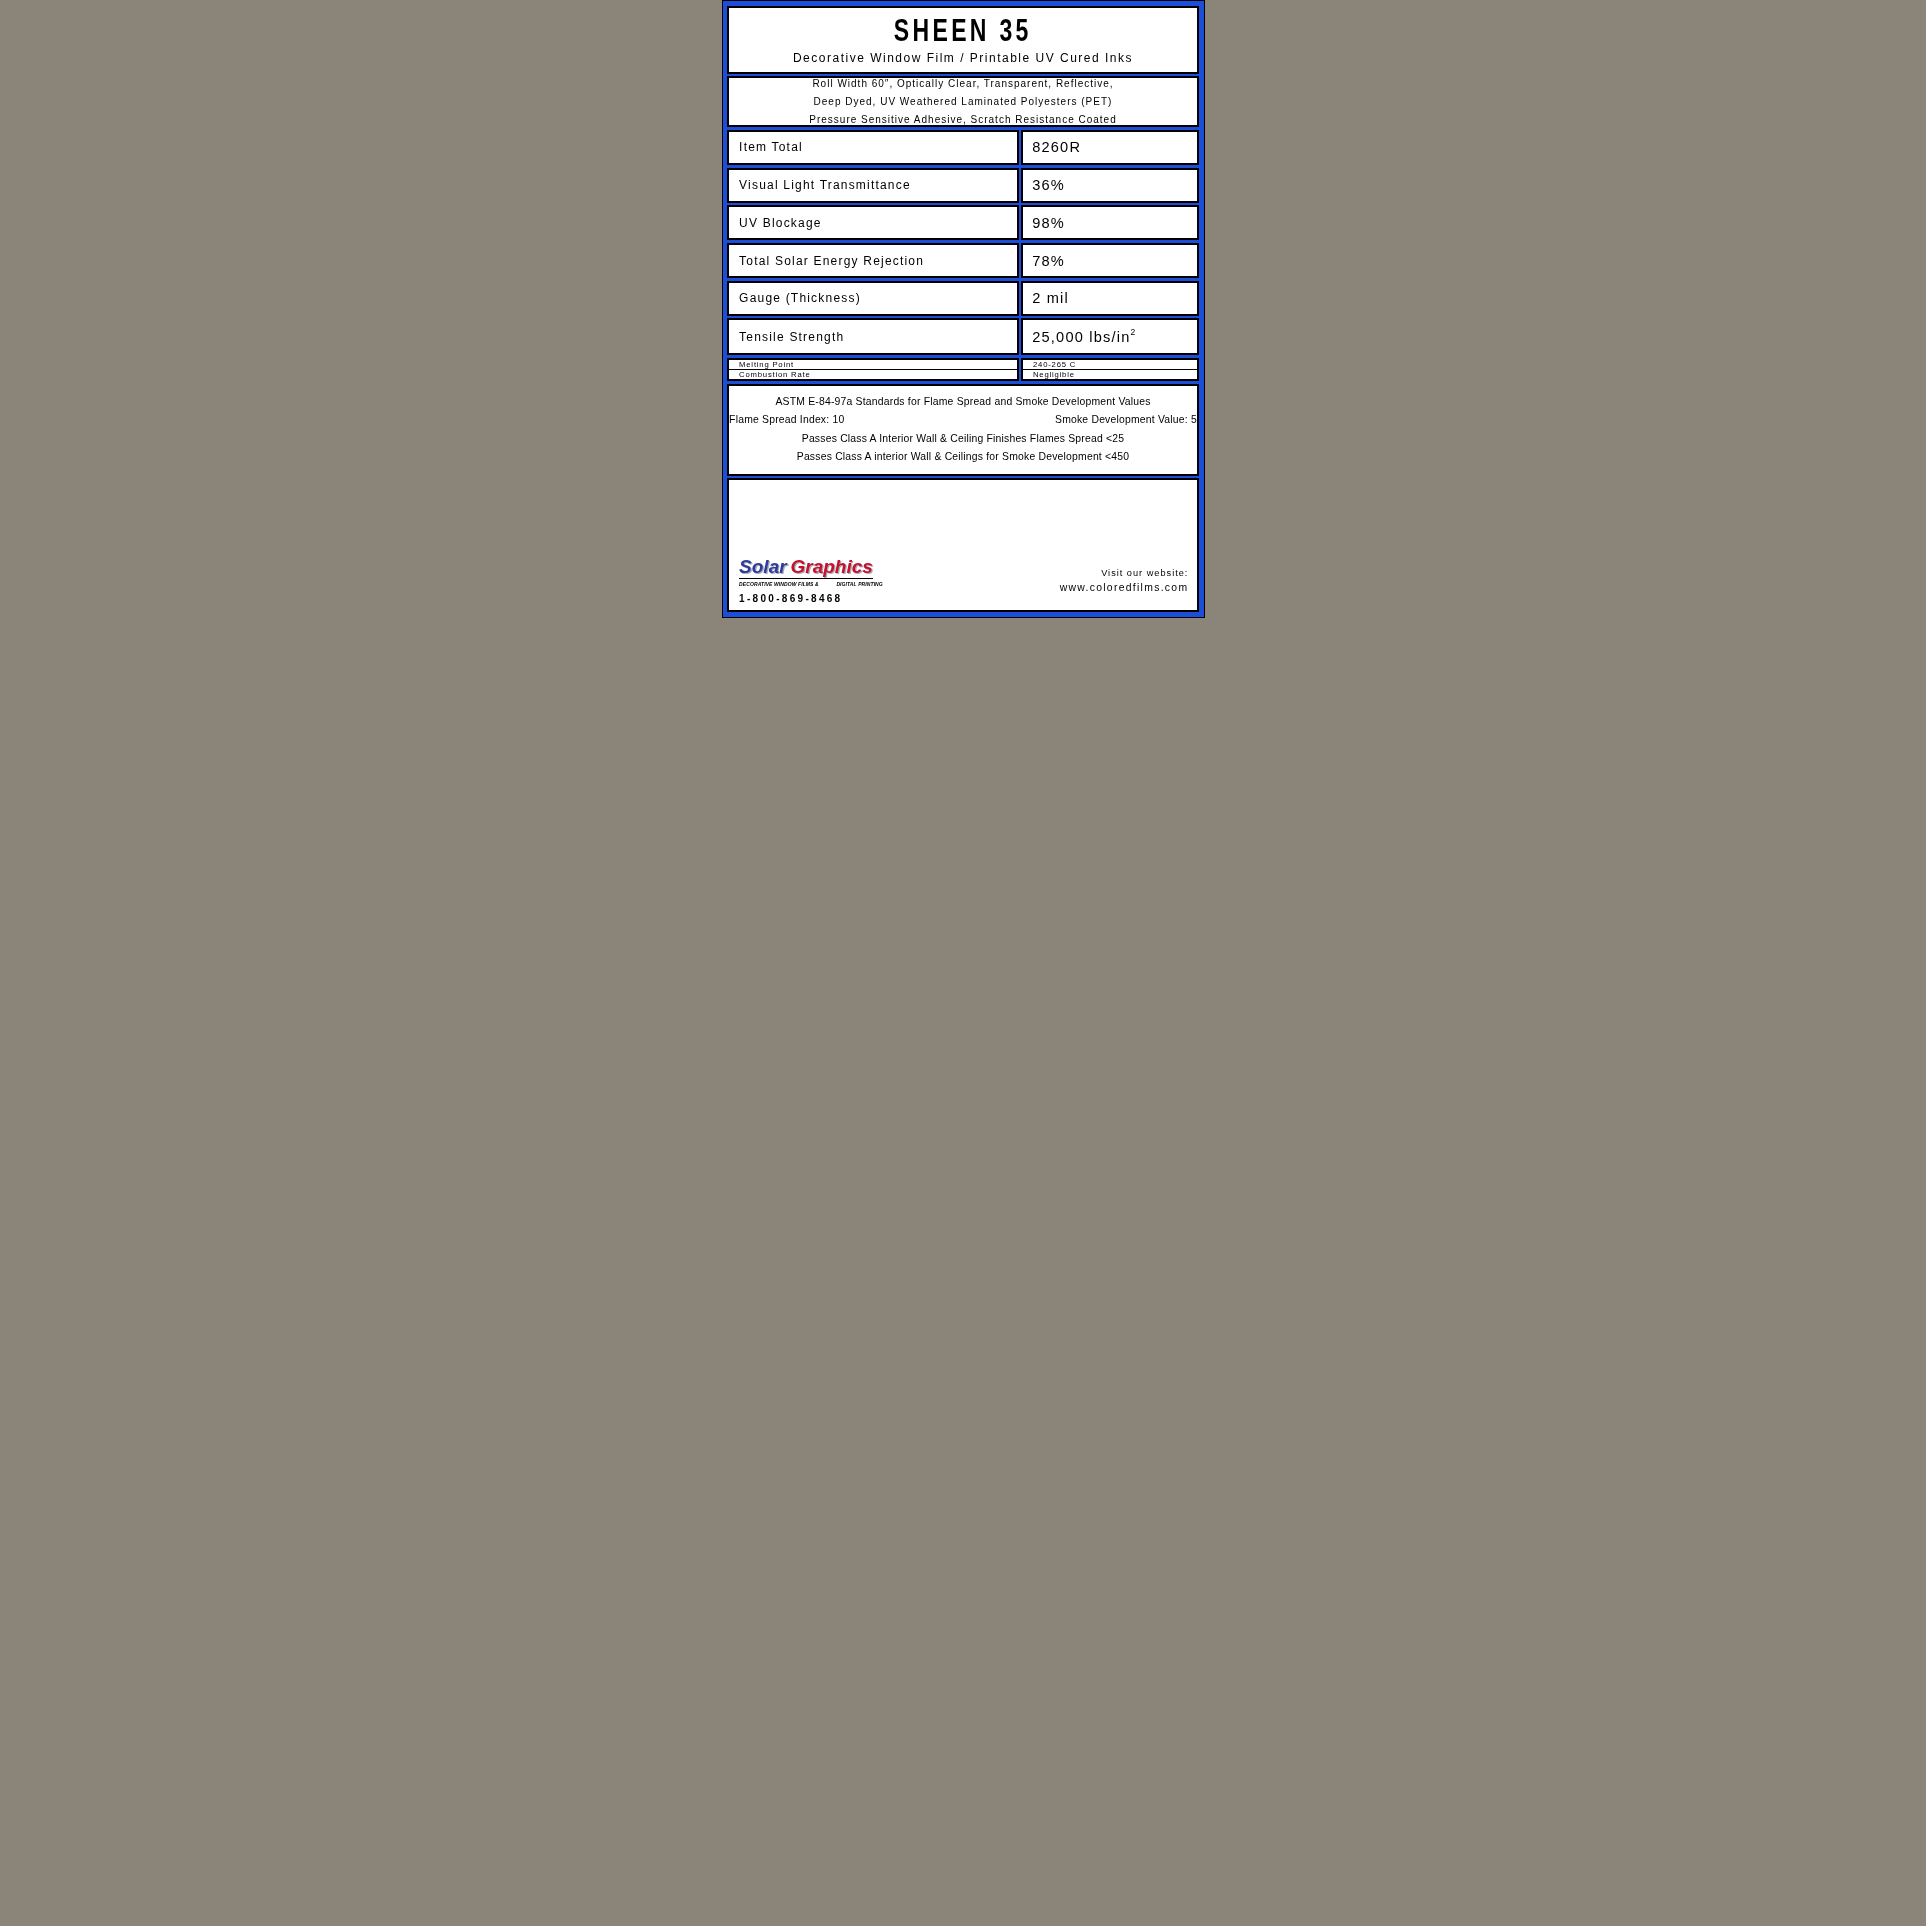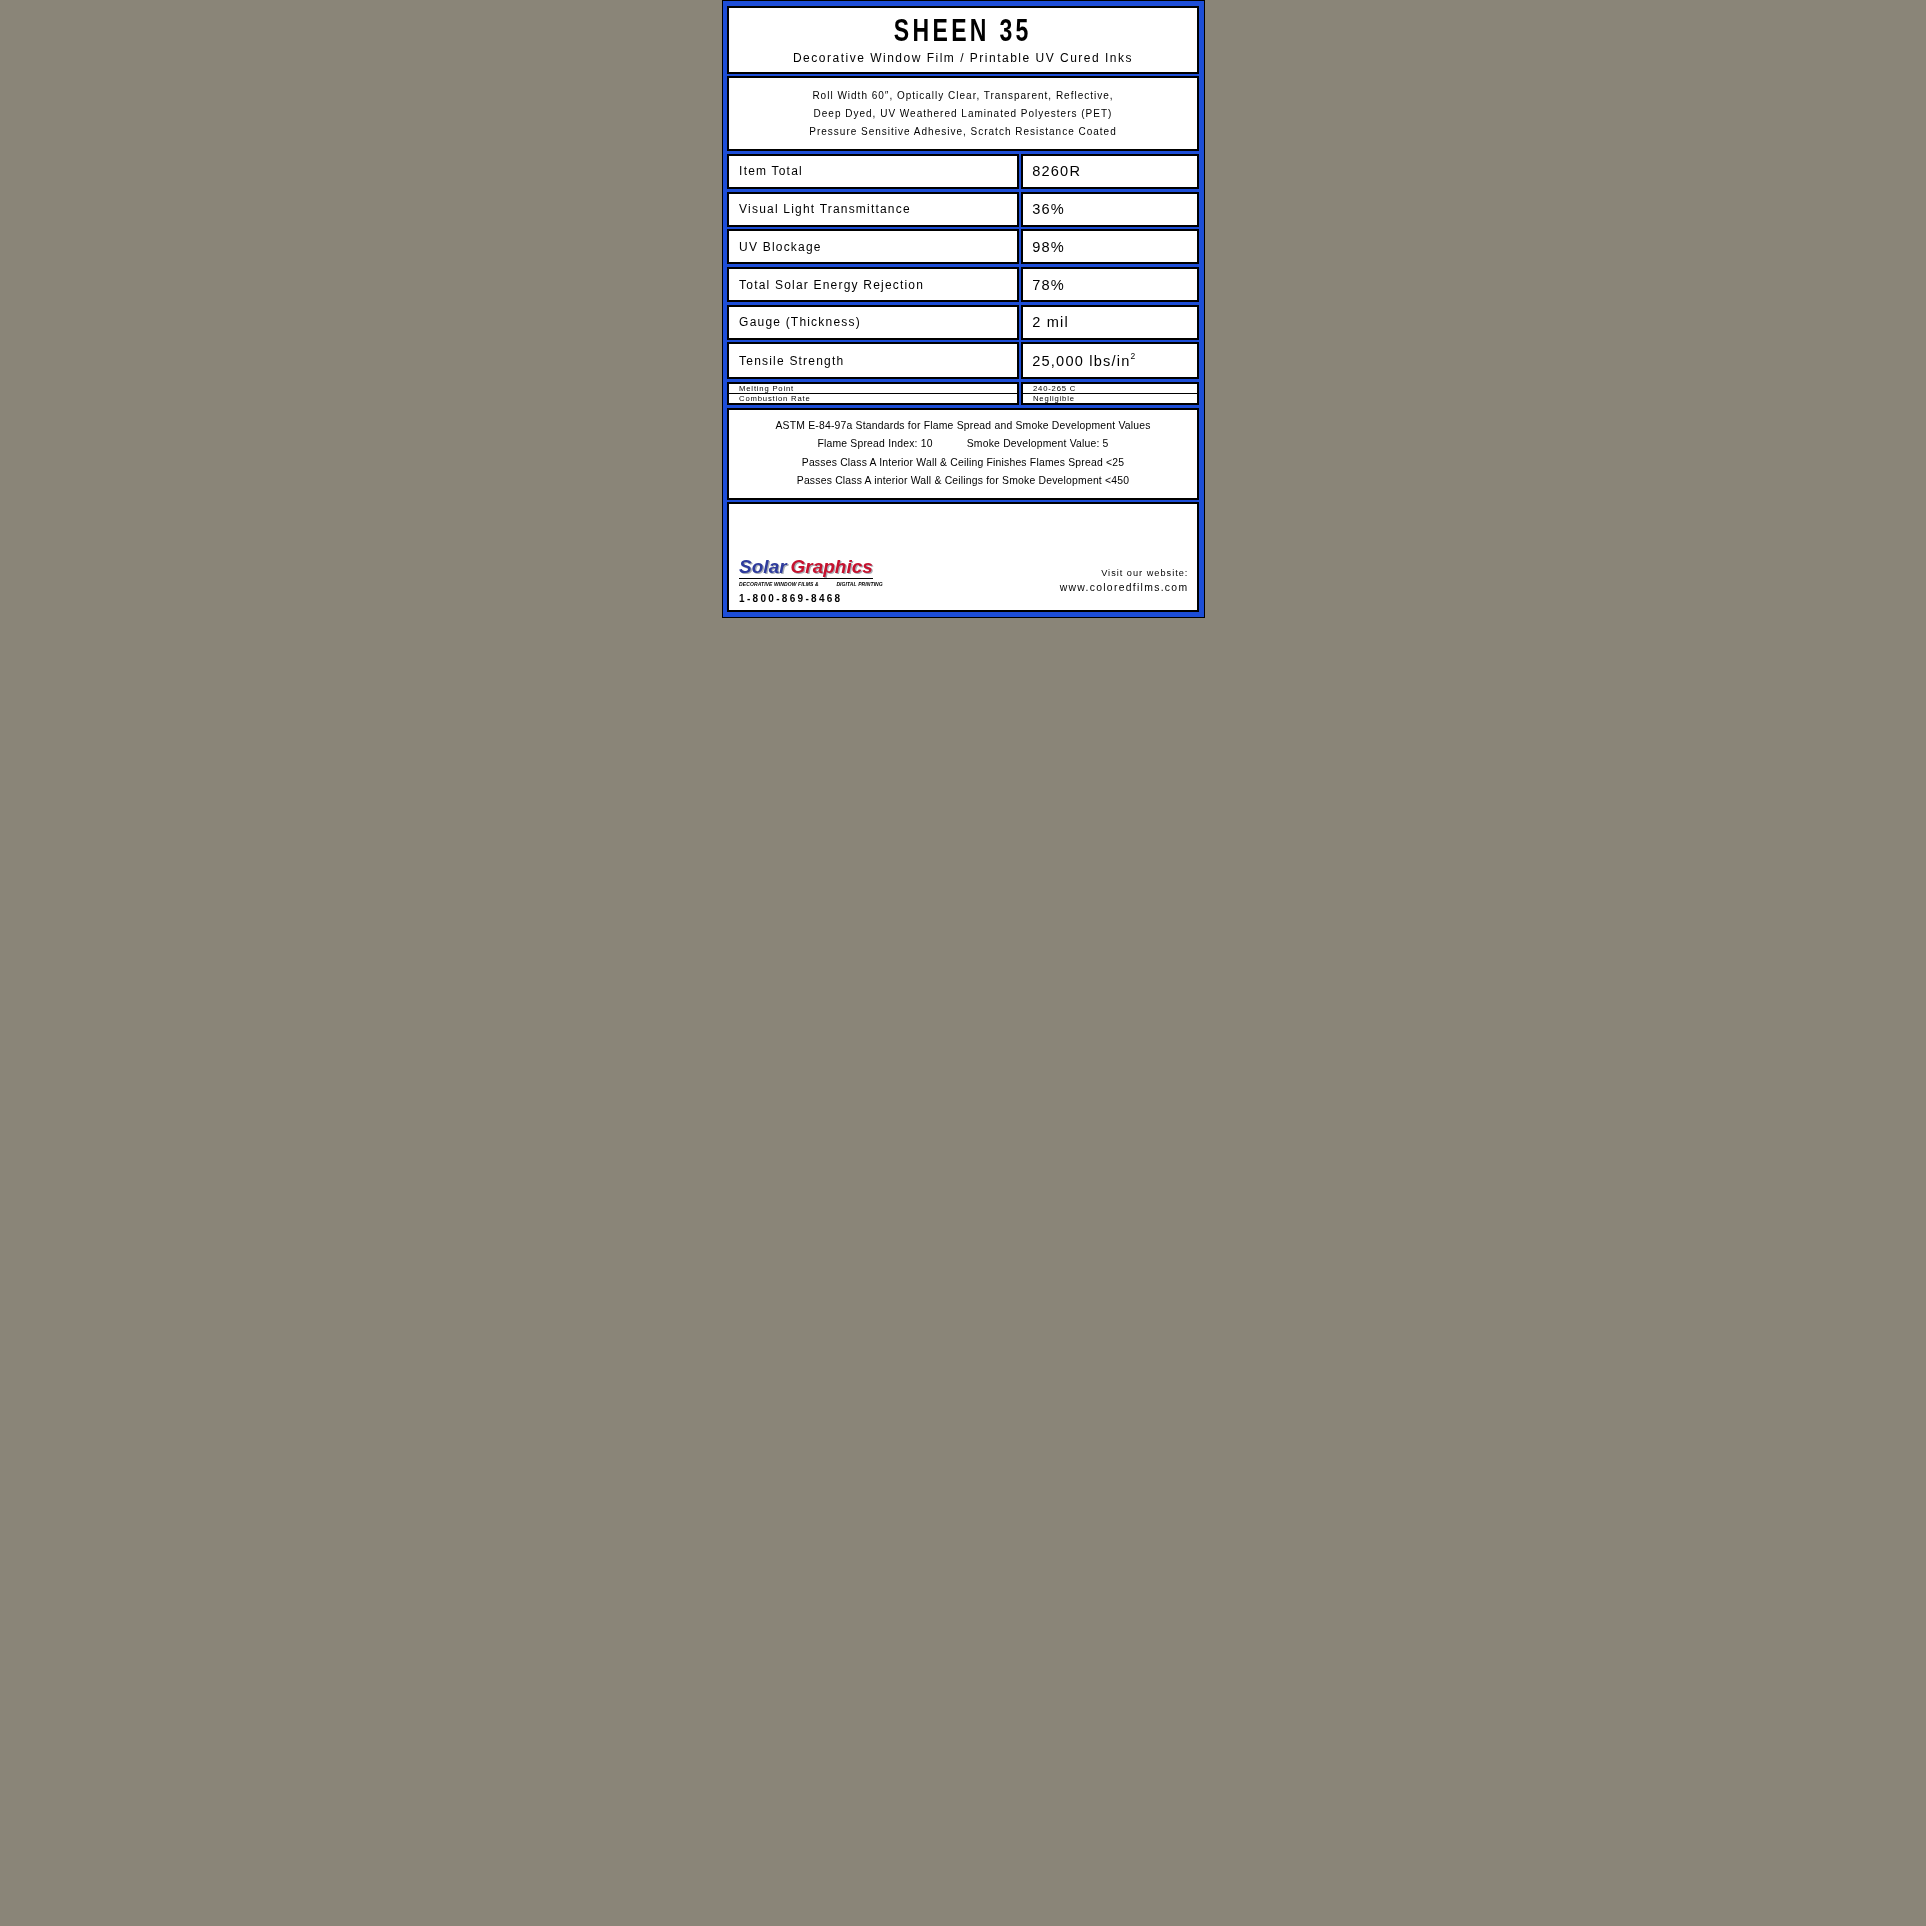--- a/index.html
+++ b/index.html
@@ -17,21 +17,21 @@
 
   .box { background:#fff; border: 2.3px solid #000; }
 
   
   .title-box { height: 68px; display:flex; flex-direction:column; align-items:center; justify-content:center; }
   .main-title { font-size: 32px; font-weight: bold; letter-spacing: 4.6px; line-height: 1;
                 transform: scaleX(0.72); white-space: nowrap; }
   .sub-title { font-size: 12px; letter-spacing: 1.5px; margin-top: 4.6px; white-space: nowrap; }
 
   
-  .desc-box { height: 75px; display:flex; flex-direction:column; align-items:center; justify-content:center;
+  .desc-box { height: 51px; display:flex; flex-direction:column; align-items:center; justify-content:center;
               text-align:center; font-size: 10px; letter-spacing: 1px; line-height: 17.7px; white-space: nowrap; }
 
   
   .spec-row { display:flex; gap: 1.9px; height: 35px; }
   .spec-row.tall { height: 37px; }
   .cell { display:flex; align-items:center; }
   .label-cell { flex: 0 0 292px; padding-left: 10px; font-size: 12px; letter-spacing: 1.2px; }
   .value-cell { flex: 1; padding-left: 9.2px; font-size: 14.6px; letter-spacing: 1.2px; }
   .value-cell sup { font-size: 8.5px; line-height: 0; vertical-align: 7px; }
 
@@ -40,21 +40,21 @@
   .mini-col { display:flex; flex-direction:column; }
   .mini-col.left { flex: 0 0 292px; }
   .mini-col.right { flex: 1; }
   .mini-cell { flex:1; display:flex; align-items:center; padding-left: 10px;
                font-size: 7.7px; letter-spacing: 0.8px; }
   .mini-cell.second { border-top: 1.2px solid #000; }
 
   
   .astm-box { height: 92px; display:flex; flex-direction:column; justify-content:center;
               text-align:center; font-size: 10.4px; letter-spacing: 0.2px; line-height: 18.5px; }
-  .astm-line2 { display:flex; justify-content:center; gap: 34px; }
+  .astm-line2 { display:flex; justify-content:space-between; gap: 34px; }
 
   
   .footer-box { flex: 1; position: relative; }
   .logo-block { position:absolute; left: 10px; bottom: 6.2px; }
   .logo-words { display:inline-block; font-style: italic; font-weight: bold; font-size: 19px;
                 line-height: 0.95; padding-bottom: 2.3px; border-bottom: 1.9px solid #000; white-space: nowrap; }
   .logo-solar { color: #2e3b9d; text-shadow: 1.2px 1.2px 0 #a8adb5; }
   .logo-graphics { color: #c6112e; text-shadow: 1.2px 1.2px 0 #a8adb5; margin-left: 3.9px; }
   .logo-tagline { display:flex; gap: 17.7px; font-style: italic; font-weight: bold; font-size: 5px;
                   letter-spacing: 0.1px; margin-top: 1.9px; white-space: nowrap; }

